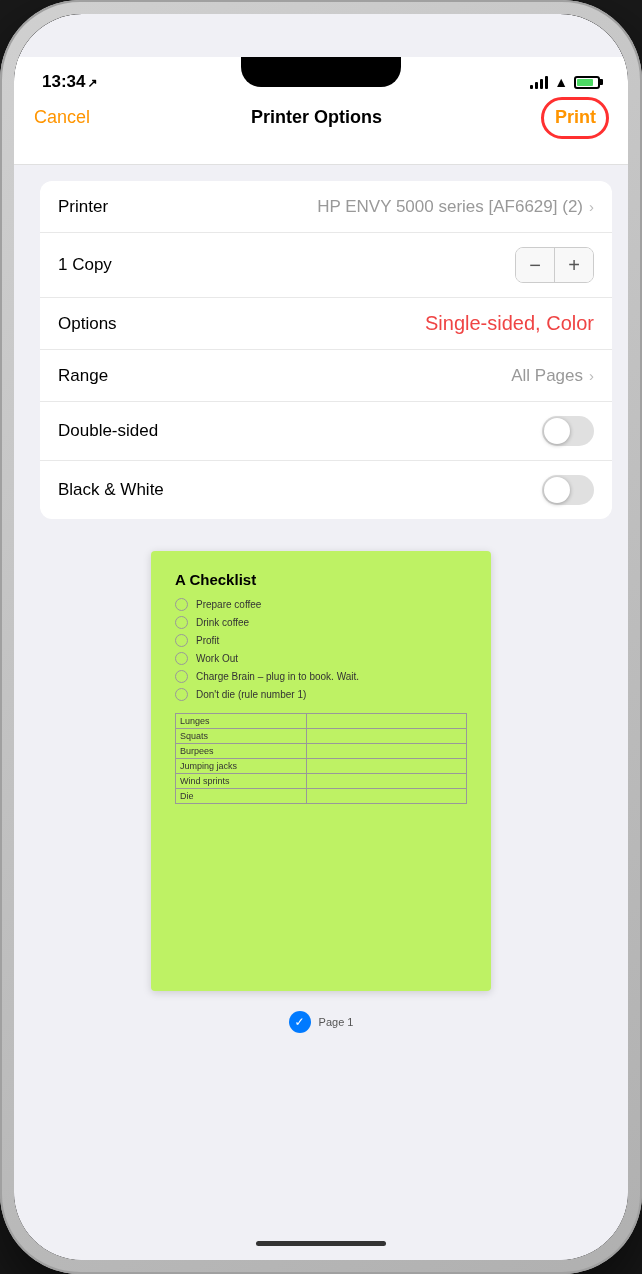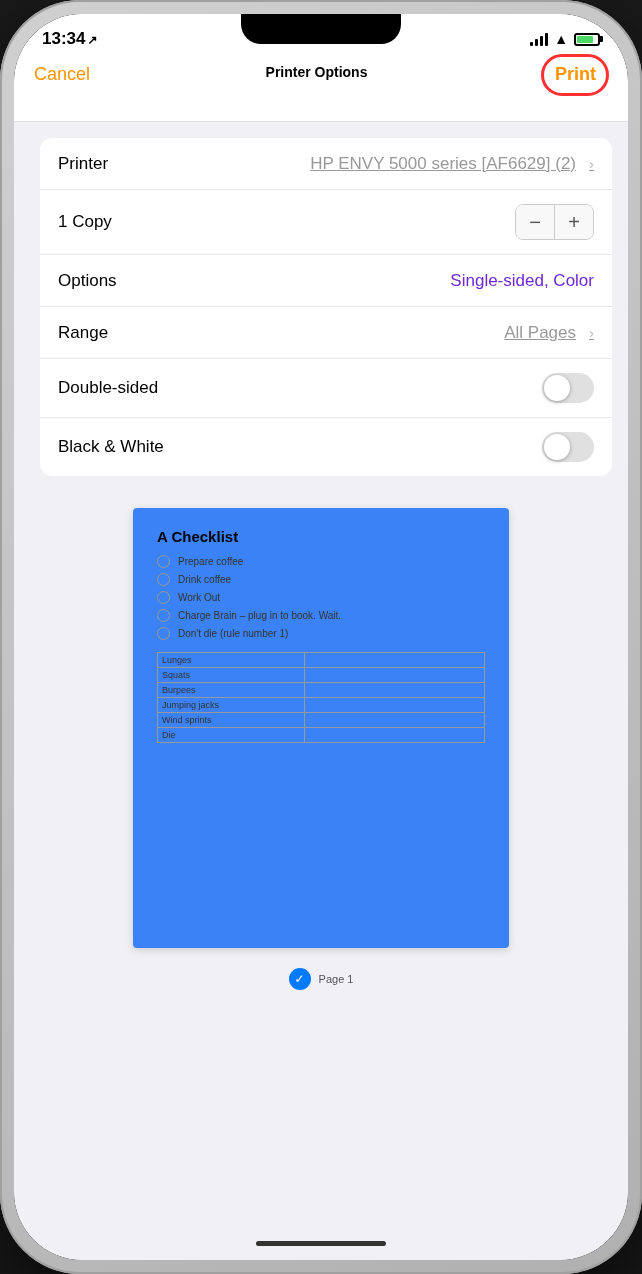--- a/index.html
+++ b/index.html
@@ -48,20 +48,21 @@
     
     .status-bar {
       background: #fff;
       height: 50px;
       display: flex;
       align-items: center;
       justify-content: space-between;
       padding: 0 28px;
       flex-shrink: 0;
       position: relative;
+      margin-top: 43px;
     }
 
     .notch {
       position: absolute;
       top: 0;
       left: 50%;
       transform: translateX(-50%);
       width: 160px;
       height: 30px;
       background: #000;
@@ -143,21 +144,21 @@
     }
 
     .nav-cancel {
       font-size: 18px;
       color: #ff9500;
       font-weight: 400;
       cursor: pointer;
     }
 
     .nav-title {
-      font-size: 14px;
+      font-size: 18px;
       font-weight: 600;
       color: #000;
     }
 
     .nav-print-wrapper {
       position: relative;
     }
 
     .nav-print-circle {
       position: absolute;
@@ -211,27 +212,26 @@
       font-size: 17px;
       color: #000;
       font-weight: 400;
     }
 
     .row-value {
       font-size: 17px;
       color: #999;
       display: flex;
       align-items: center;
-      gap: 13px;
-      text-decoration: underline;
+      gap: 6px;
     }
 
     .row-value-orange {
-      font-size: 17px;
-      color: #6d28d9;
+      font-size: 20px;
+      color: #ef4444;
     }
 
     .chevron {
       color: #bbb;
       font-size: 15px;
     }
 
     
     .stepper {
       display: flex;
@@ -283,22 +283,22 @@
     
     .preview-area {
       display: flex;
       flex-direction: column;
       align-items: center;
       padding: 16px;
       gap: 12px;
     }
 
     .page-preview {
-      background: #3b82f6;
-      width: 376px;
+      background: #bef264;
+      width: 340px;
       min-height: 440px;
       border-radius: 4px;
       box-shadow: 0 2px 8px rgba(0,0,0,0.15);
       padding: 20px 24px;
       position: relative;
     }
 
     .preview-title {
       font-size: 15px;
       font-weight: 700;
@@ -483,20 +483,24 @@
             <div class="preview-title">A Checklist</div>
 
             <div>
               <div class="checklist-item">
                 <div class="checklist-circle"></div>
                 <span class="checklist-text">Prepare coffee</span>
               </div>
               <div class="checklist-item">
                 <div class="checklist-circle"></div>
                 <span class="checklist-text">Drink coffee</span>
+              </div>
+              <div class="checklist-item">
+                <div class="checklist-circle"></div>
+                <span class="checklist-text">Profit</span>
               </div>
               <div class="checklist-item">
                 <div class="checklist-circle"></div>
                 <span class="checklist-text">Work Out</span>
               </div>
               <div class="checklist-item">
                 <div class="checklist-circle"></div>
                 <span class="checklist-text">Charge Brain – plug in to book. Wait.</span>
               </div>
               <div class="checklist-item">

